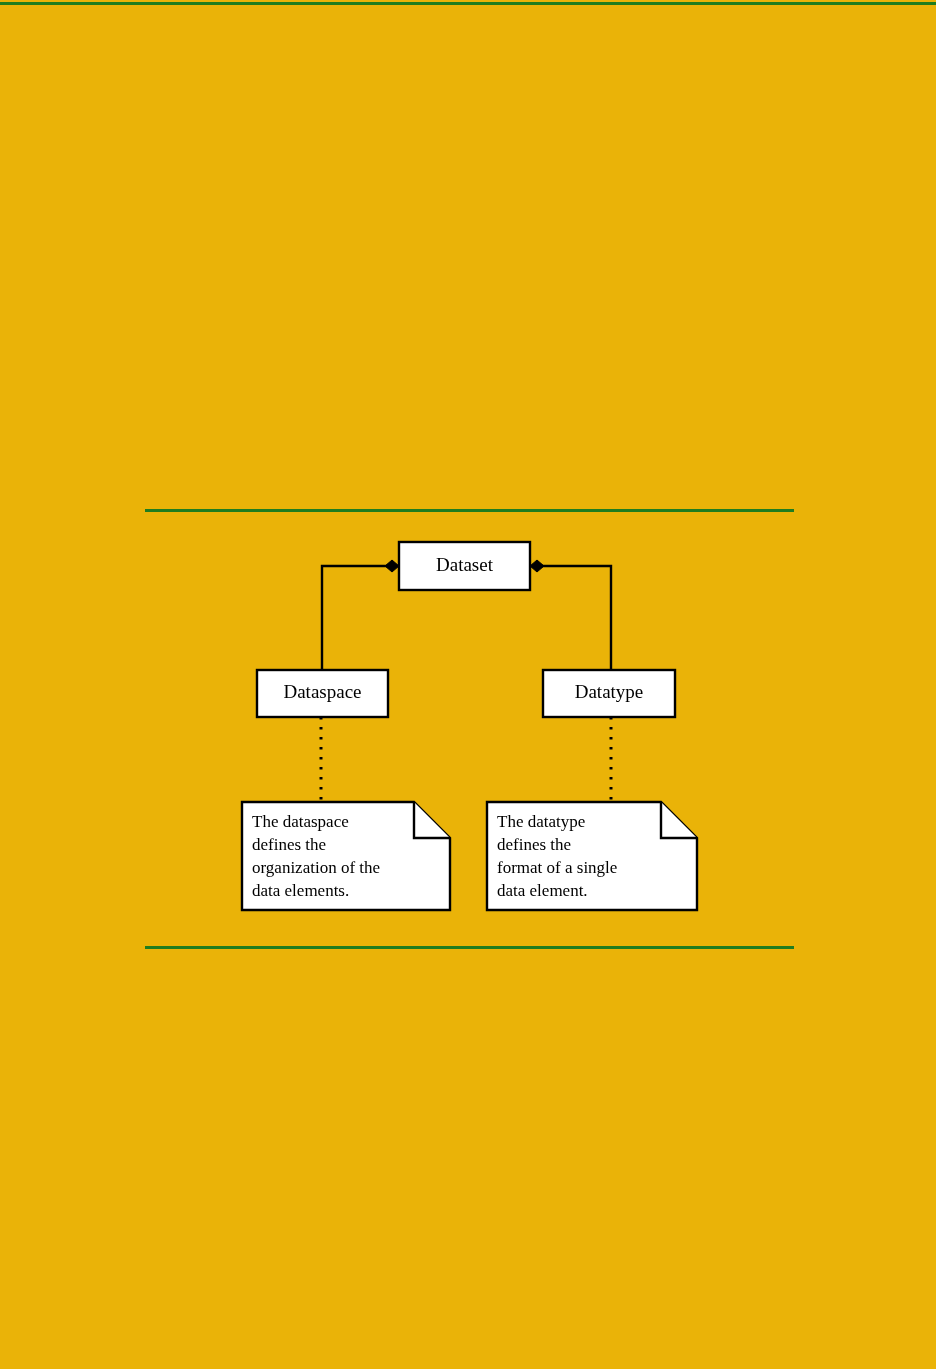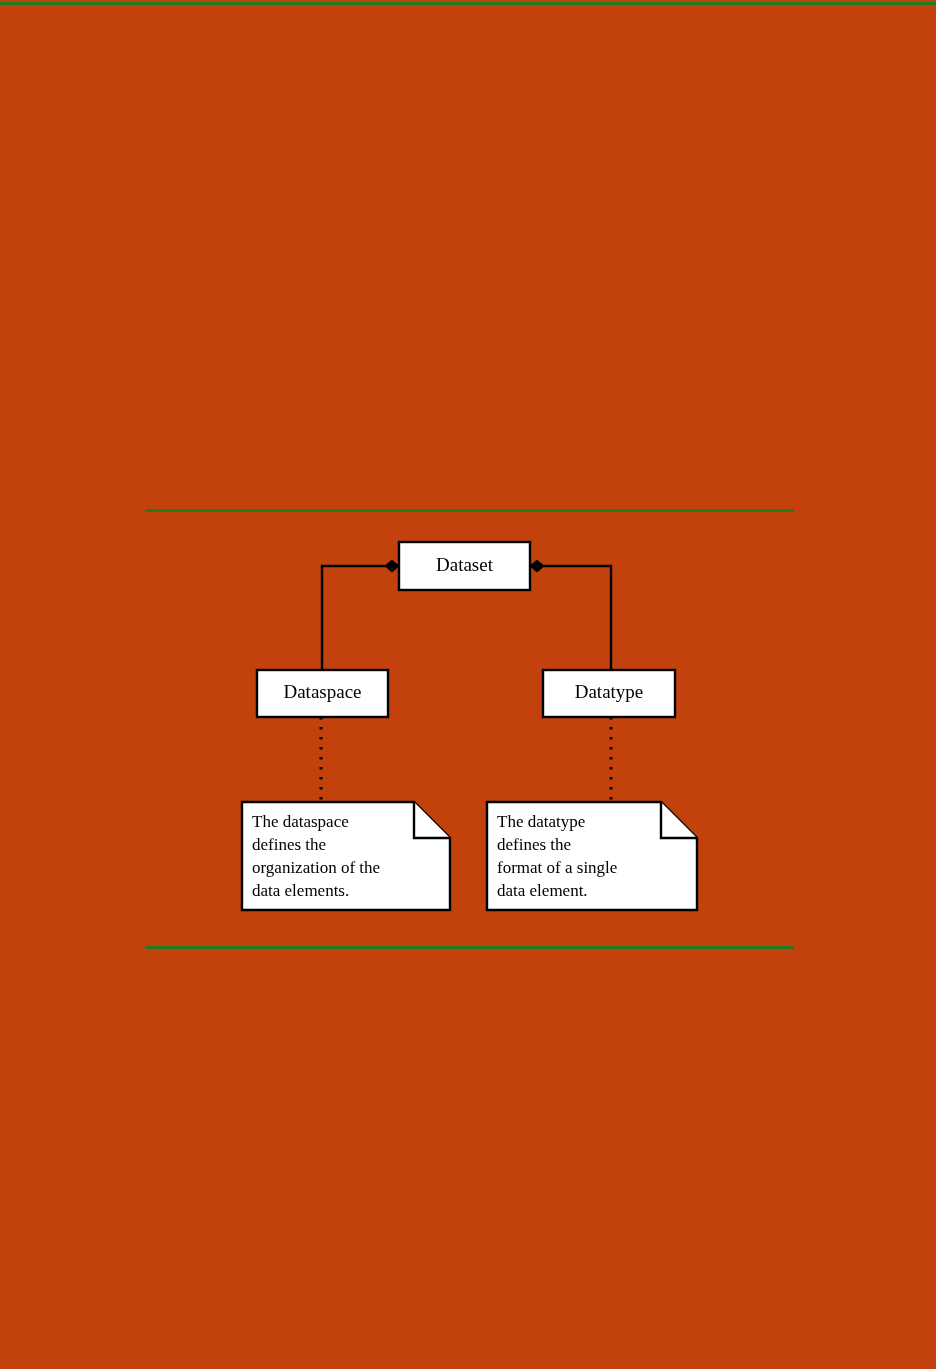--- a/index.html
+++ b/index.html
@@ -12,21 +12,21 @@
     height: 1369px;
     position: relative;
     font-family: "Liberation Serif", "DejaVu Serif", serif;
     overflow: hidden;
   }
   #page {
     position: absolute;
     left: 0; top: 0;
     width: 936px;
     height: 1369px;
-    background: #c2410c;
+    background: #eab308;
   }
   .rule-top {
     position: absolute;
     left: 0;
     top: 2px;
     width: 936px;
     height: 3px;
     background: #1f7d1f;
   }
   .rule-fig {

